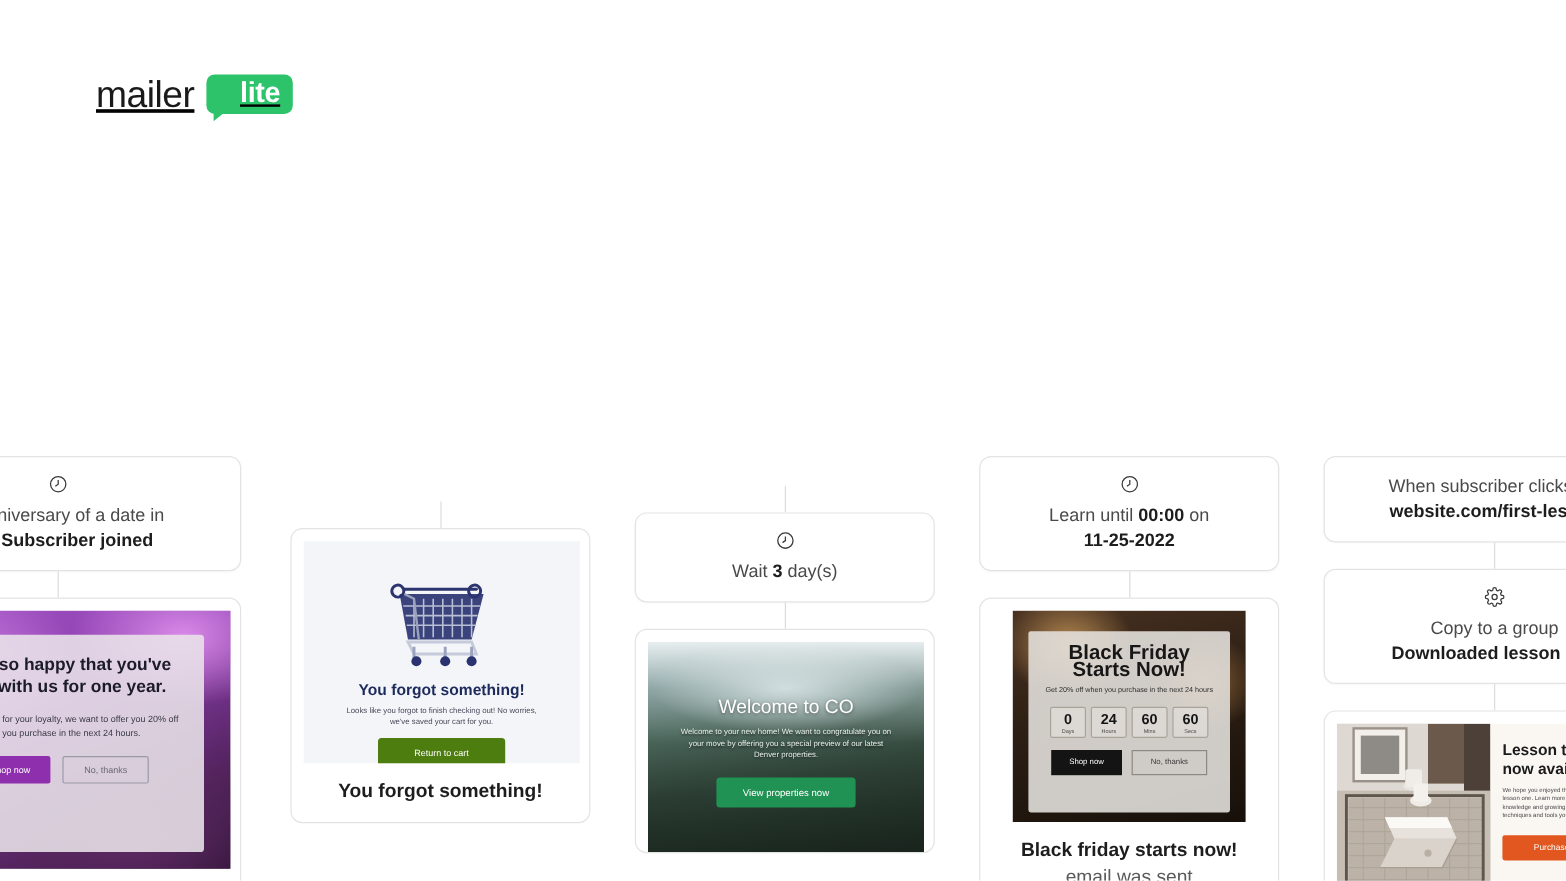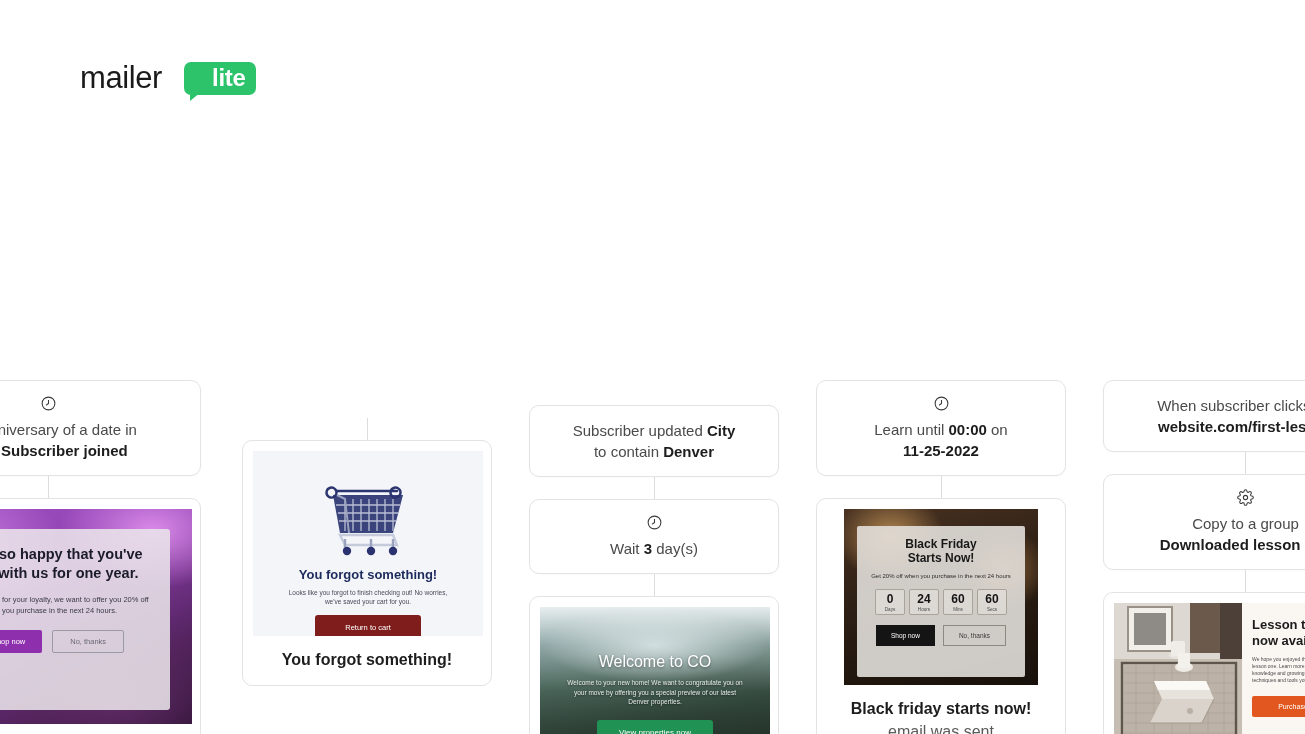--- a/index.html
+++ b/index.html
@@ -5,21 +5,21 @@
   * { box-sizing: border-box; margin: 0; padding: 0; }
   html, body {
     width: 1305px; height: 734px;
     background: #ffffff;
     font-family: "Liberation Sans", sans-serif;
     overflow: hidden;
   }
   .page { position: relative; width: 1305px; height: 734px; background:#fff; overflow:hidden; }
 
   
-  .logo { position:absolute; left:80px; top:62px; display:flex; gap:22px; }
+  .logo { position:absolute; left:80px; top:62px; display:flex; align-items:center; gap:10px;text-decoration:underline; }
   .logo-word { font-size:31px; font-weight:400; color:#1a1a1a; letter-spacing:-0.4px; line-height:1; }
   .logo-bubble {
     position:relative; background:#2cc36b; border-radius:7px;
     padding:4px 10px 5px 28px;
   }
   .logo-bubble span { color:#fff; font-size:24px; font-weight:600; line-height:1; letter-spacing:-0.3px; display:block; }
   .logo-bubble:after {
     content:""; position:absolute; left:6px; bottom:-6px;
     width:0; height:0; border-left:0 solid transparent;
     border-right:11px solid transparent; border-top:9px solid #2cc36b;
@@ -89,21 +89,21 @@
   
   .c2 { left:242px; width:250px; }
   .c2 .card { width:250px; }
   .mail-cart {
     width:230px; height:185px; background:#f3f5f9; overflow:hidden;
     display:flex; flex-direction:column; align-items:center; padding-top:10px;
   }
   .cart-img { width:150px; height:100px; position:relative; }
   .mc-h { margin-top:6px; font-size:13px; font-weight:700; color:#1d2a5c; }
   .mc-p { margin-top:6px; font-size:6.5px; line-height:9px; color:#4a4a5a; text-align:center; width:175px; }
-  .mc-b { margin-top:9px; background:#7f1d1d; color:#fff; font-size:7.5px; padding:8px 30px; border-radius:3px; }
+  .mc-b { margin-top:9px; background:#4d7c0f; color:#fff; font-size:7.5px; padding:8px 30px; border-radius:3px; }
 
   
   .c3 { left:529px; width:250px; }
   .c3 .card { width:250px; }
   .mail-co {
     position:relative; width:230px; height:175px; overflow:hidden;
     background:
       linear-gradient(180deg, rgba(236,242,243,0.95) 0%, rgba(186,204,206,0.5) 22%, rgba(70,92,80,0.2) 48%, rgba(26,38,30,0.55) 100%),
       radial-gradient(ellipse 70% 30% at 50% 22%, #e9f0f1 0%, rgba(233,240,241,0) 70%),
       linear-gradient(170deg, #7f9aa0 0%, #4e6b60 35%, #2e4236 62%, #16211a 100%);
@@ -121,21 +121,21 @@
     background:
       radial-gradient(ellipse 45% 40% at 24% 16%, #b78a52 0%, rgba(183,138,82,0) 62%),
       radial-gradient(ellipse 35% 35% at 82% 34%, #8a6236 0%, rgba(138,98,54,0) 66%),
       linear-gradient(165deg, #4a3322 0%, #2d1f14 44%, #17100a 100%);
   }
   .bf-sheet {
     position:absolute; left:13px; right:13px; top:17px; bottom:8px;
     background:rgba(226,223,218,0.9); border-radius:2px;
     display:flex; flex-direction:column; align-items:center; padding-top:11px;
   }
-  .bf-h { font-size:12px; font-weight:700; color:#171717; text-align:center; line-height:14px; }
+  .bf-h { font-size:17px; font-weight:700; color:#171717; text-align:center; line-height:14px; }
   .bf-p { margin-top:7px; font-size:6px; line-height:8.5px; color:#2e2e2e; text-align:center; }
   .bf-timer { margin-top:8px; display:flex; gap:4px; }
   .bf-cell { border:1px solid #a9a39a; border-radius:2px; width:30px; padding:3px 0 2px 0; text-align:center; background:rgba(255,255,255,0.25); }
   .bf-num { font-size:12px; font-weight:700; color:#141414; line-height:13px; }
   .bf-lbl { font-size:4.6px; color:#4a4a4a; margin-top:1px; }
   .bf-btns { margin-top:10px; display:flex; gap:8px; }
   .bf-b1 { background:#141414; color:#fff; font-size:6.5px; padding:7px 15px; }
   .bf-b2 { border:1px solid #8e8880; color:#3a3a3a; font-size:6.5px; padding:6px 15px; }
 
   
@@ -231,24 +231,20 @@
           <div class="mc-b">Return to cart</div>
         </div>
         <div class="mail-caption">
           <span class="t">You forgot something!</span>
 
         </div>
       </div>
     </div>
 
     <div class="col c3" style="top:25px;">
-      <div class="card">
-        <span>Subscriber updated </span><b>City</b><br>
-        <span>to contain </span><b>Denver</b>
-      </div>
       <div class="connector" style="height:22px;"></div>
       <div class="card">
         <span class="icn">
           <svg width="17" height="17" viewBox="0 0 24 24" fill="none" stroke="#3a3a3a" stroke-width="1.5" style="margin:0 auto;">
             <circle cx="12" cy="12" r="9"></circle>
               <path d="M12 7.2 V12 L8.6 14.4"></path>
           </svg>
         </span>
         <span>Wait </span><b>3</b><span> day(s)</span>
       </div>

